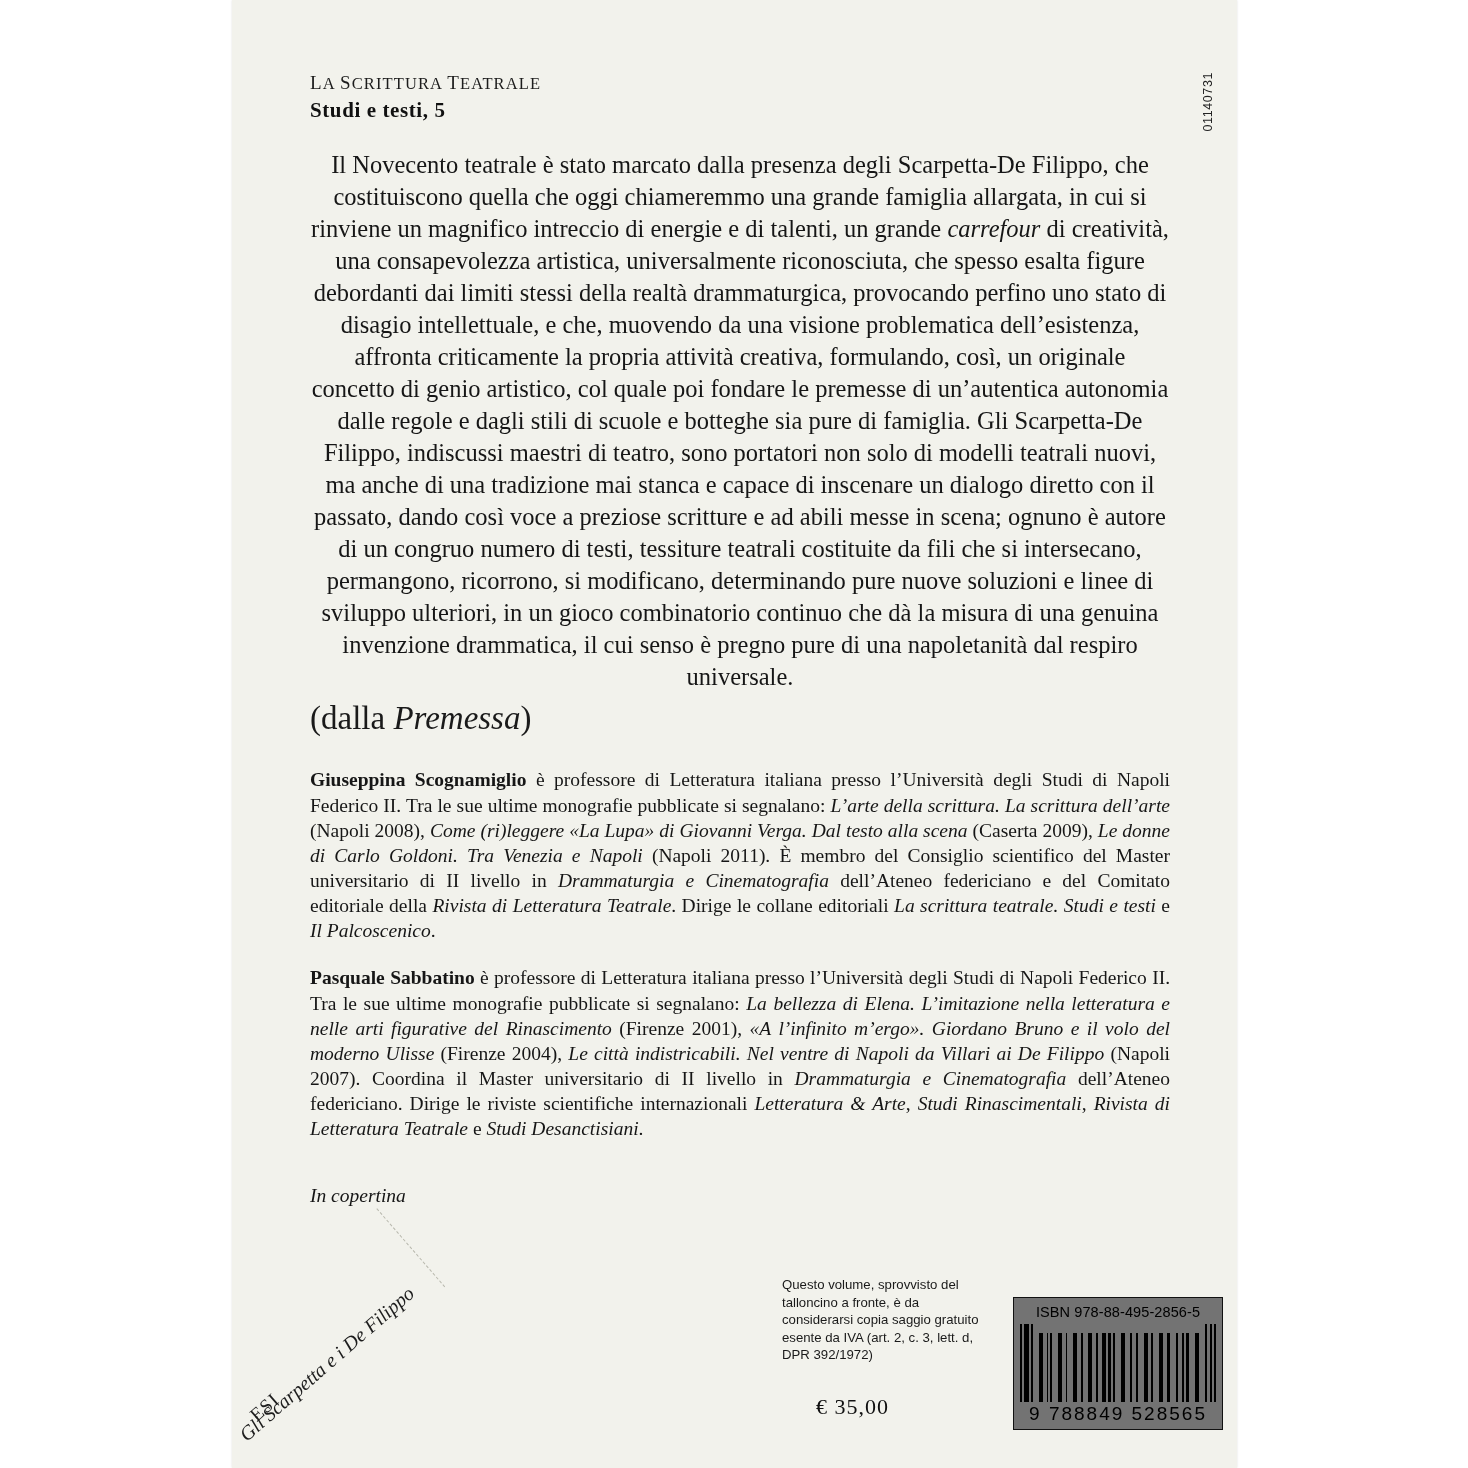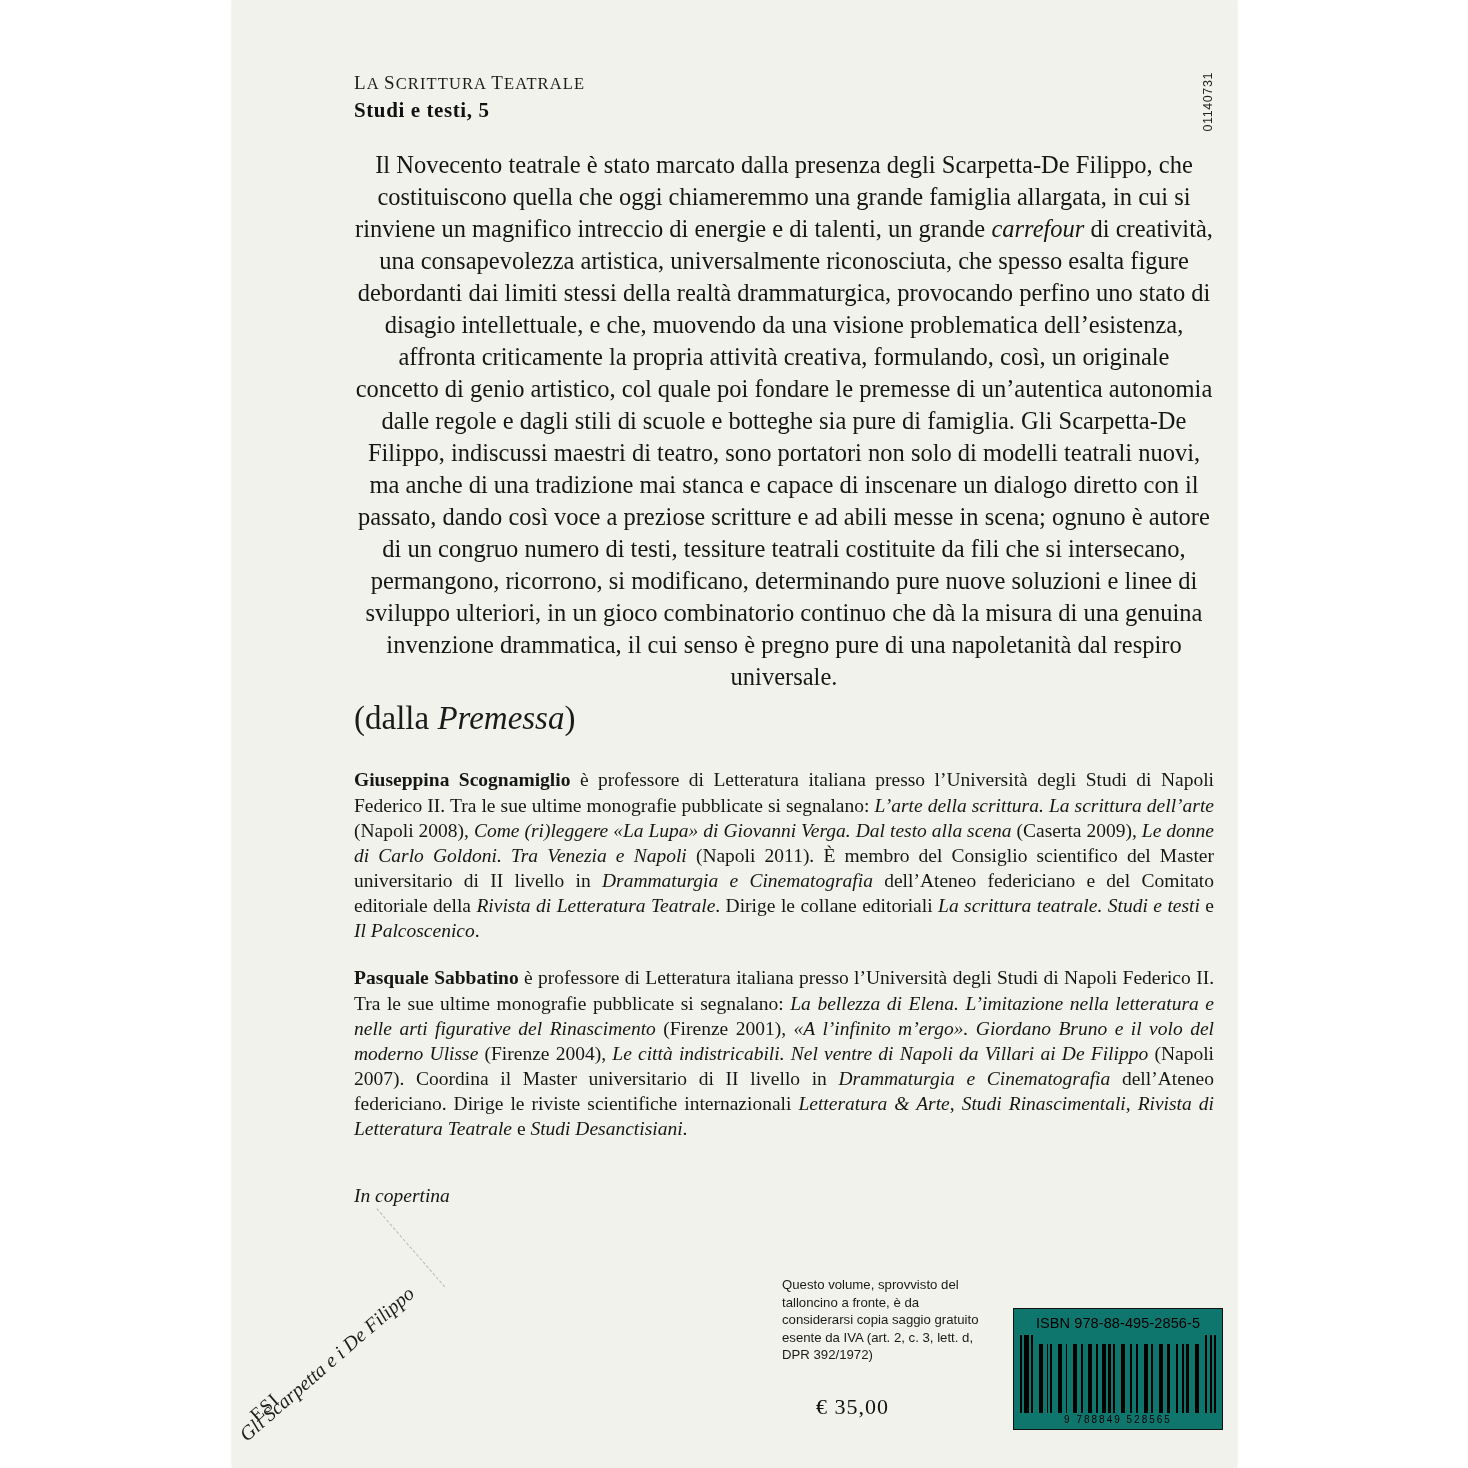--- a/index.html
+++ b/index.html
@@ -21,21 +21,20 @@
     width: 1005px;
     height: 1468px;
     background: #f2f2ec;
     box-shadow: 0 0 2px rgba(0,0,0,0.12);
   }
   .inner {
     position: absolute;
     left: 78px;
     top: 72px;
     width: 860px;
-    margin-left: 44px;
   }
   
   .series-line {
     font-family: "Liberation Serif", serif;
     font-size: 16.5px;
     letter-spacing: 1.1px;
     color: #1c1c1c;
   }
   .series-line .big { font-size: 19px; }
   .series-vol {
@@ -162,21 +161,21 @@
     letter-spacing: 1px;
     color: #111;
     margin-left: 36px;
   }
   .isbn-box {
     position: absolute;
     right: 14px;
     bottom: 38px;
     width: 210px;
     border: 1.6px solid #111;
-    background: #0f766e;
+    background: #737373;
     padding: 6px 6px 4px 6px;
     box-sizing: border-box;
   }
   .isbn-text {
     font-family: "Liberation Sans", sans-serif;
     font-size: 14.5px;
     text-align: center;
     color: #000;
     margin-bottom: 4px;
     letter-spacing: 0.1px;
@@ -190,21 +189,21 @@
   }
   .barcode .bar {
     background: #000;
     width: 2px;
     height: 100%;
   }
   .barcode .bar.sp { background: transparent; }
   .barcode .bar.g { height: 88%; }
   .barcode-digits {
     font-family: "Liberation Sans", sans-serif;
-    font-size: 10px;
+    font-size: 19px;
     letter-spacing: 2px;
     text-align: center;
     color: #000;
     margin-top: 1px;
   }
 </style>
 </head>
 <body>
 
 <div class="page">

